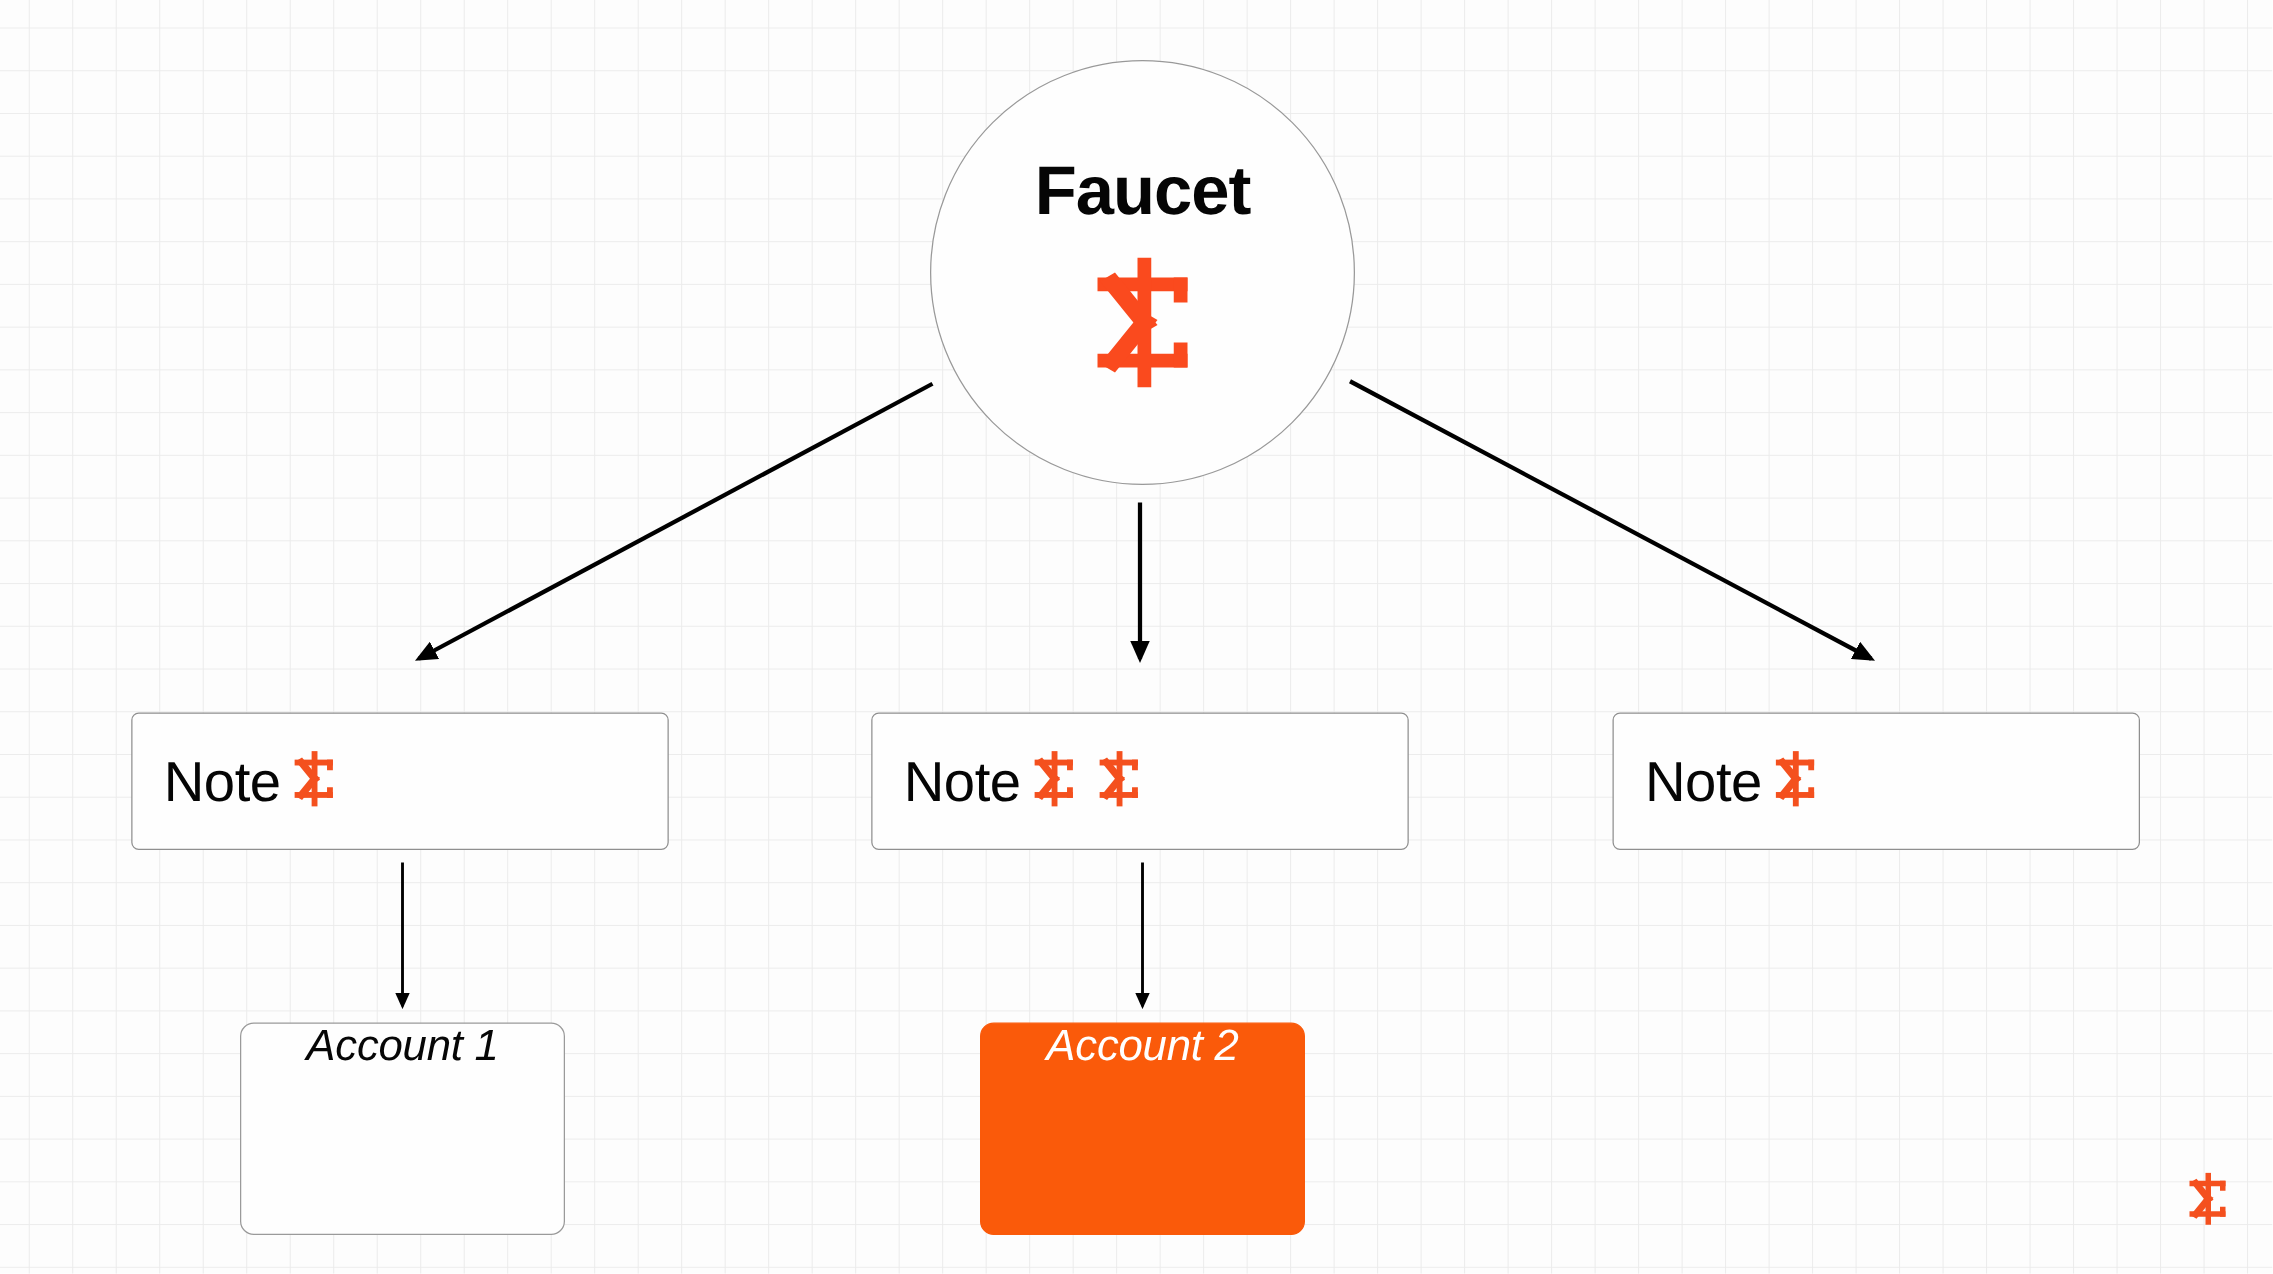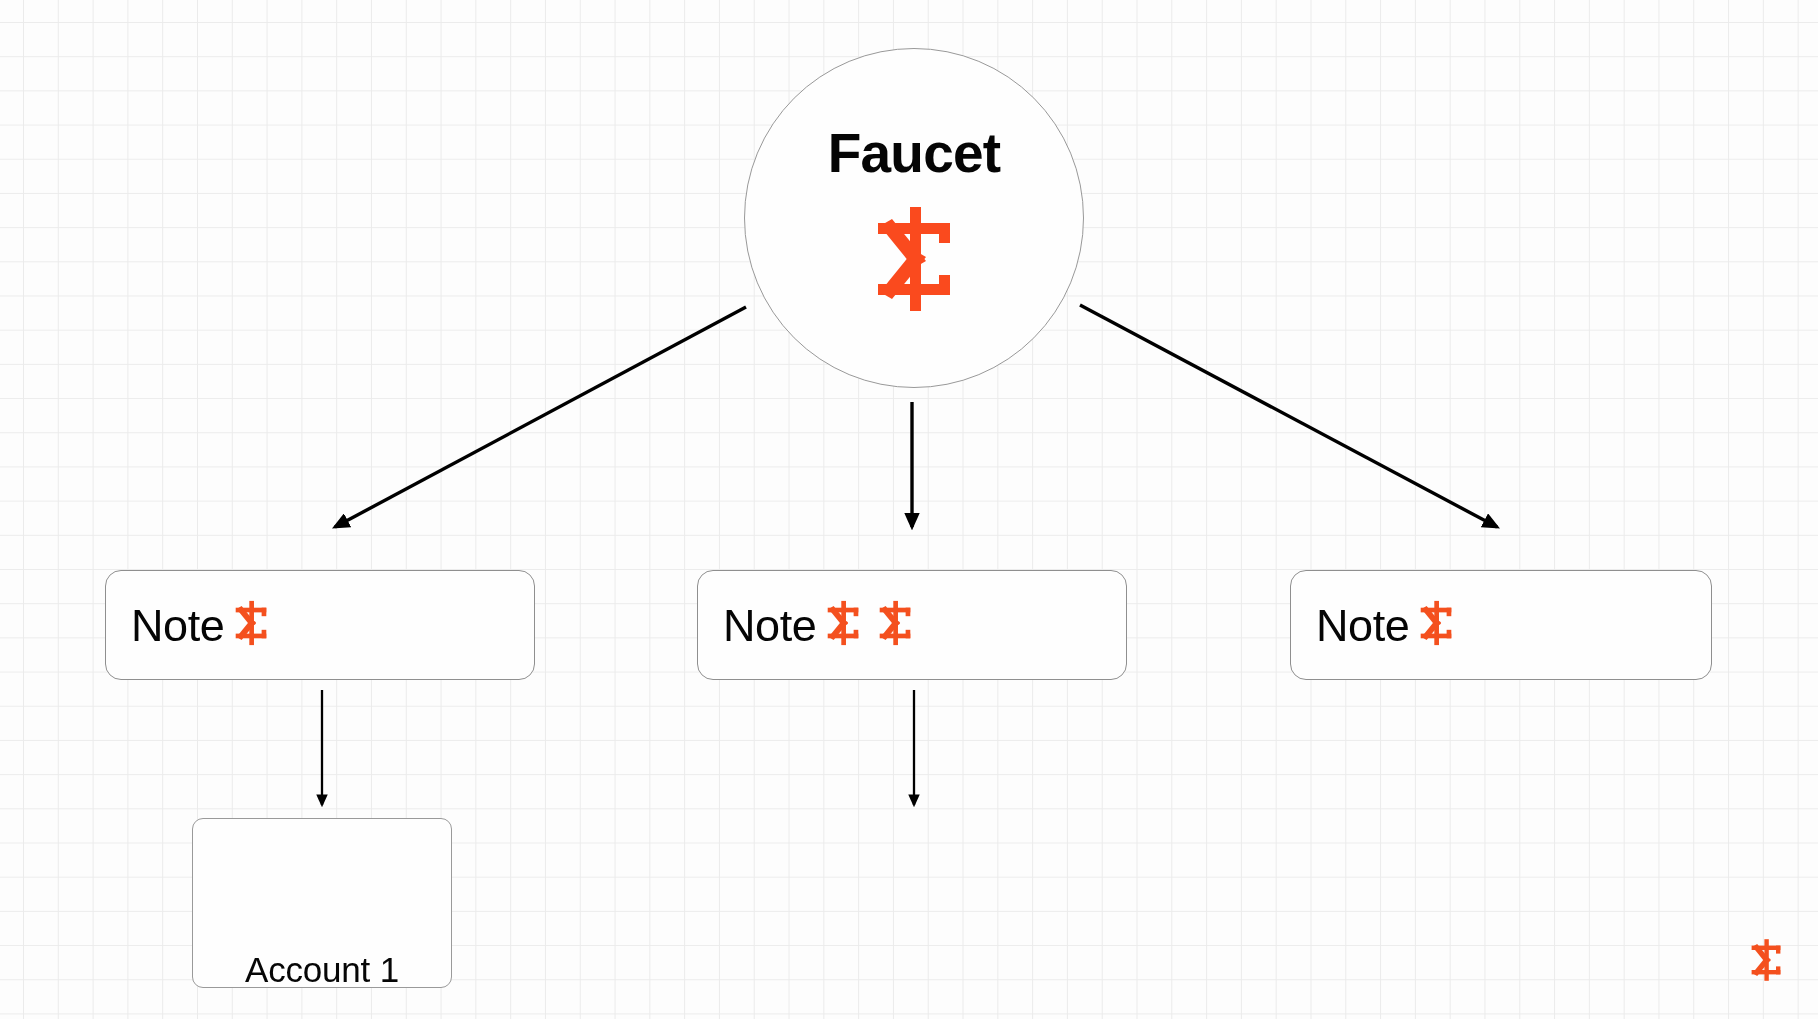--- a/index.html
+++ b/index.html
@@ -61,21 +61,21 @@
     line-height: 1;
     margin-top: 4px;
   }
   .faucet-logo { margin-top: 12px; }
 
   
   .note {
     position: absolute;
     height: 110px;
     border: 1.4px solid #8f8f8f;
-    border-radius: 16px;
+    border-radius: 6px;
     background: #fefefe;
     display: flex;
     align-items: center;
     padding-left: 25px;
     gap: 10px;
   }
   .note-label {
     font-size: 45px;
     color: #050505;
     letter-spacing: -0.4px;
@@ -87,22 +87,23 @@
   #note-2 { left: 697px;  top: 570px;  width: 430px; }
   #note-3 { left: 1290px; top: 570px;  width: 422px; }
 
   
   .account {
     position: absolute;
     width: 260px;
     height: 170px;
     border-radius: 11px;
     display: flex;
-    align-items: flex-end;
+    align-items: flex-start;
     justify-content: center;
+    font-style: italic;
   }
   .account-label {
     font-size: 35px;
     line-height: 1;
     letter-spacing: -0.2px;
   }
   .account.is-plain {
     background: #fefefe;
     border: 1.4px solid #9a9a9a;
   }
@@ -240,20 +241,23 @@
           </g>
         </svg>
       </span>
     </span>
   </div>
 
   <div class="account is-plain" id="account-1">
     <span class="account-label">Account 1</span>
   </div>
 
+  <div class="account is-highlighted" id="account-2">
+    <span class="account-label">Account 2</span>
+  </div>
 
   <div id="watermark">
     <svg width="32" height="42" viewBox="0 0 80 104" aria-hidden="true">
       <g fill="#f4501e">
         <rect x="4" y="16" width="72" height="11"></rect>
         <rect x="4" y="77" width="72" height="11"></rect>
         <polygon points="6,19 18,12 52,54 40,61"></polygon>
         <polygon points="40,43 52,50 18,92 6,85"></polygon>
         <rect x="65" y="16" width="11" height="20"></rect>
         <rect x="65" y="68" width="11" height="20"></rect>

